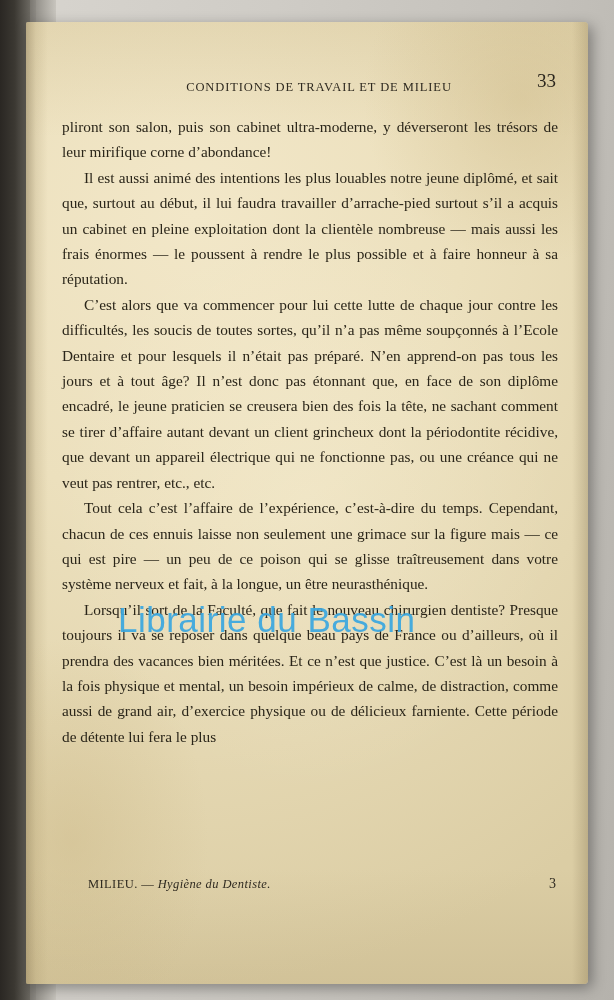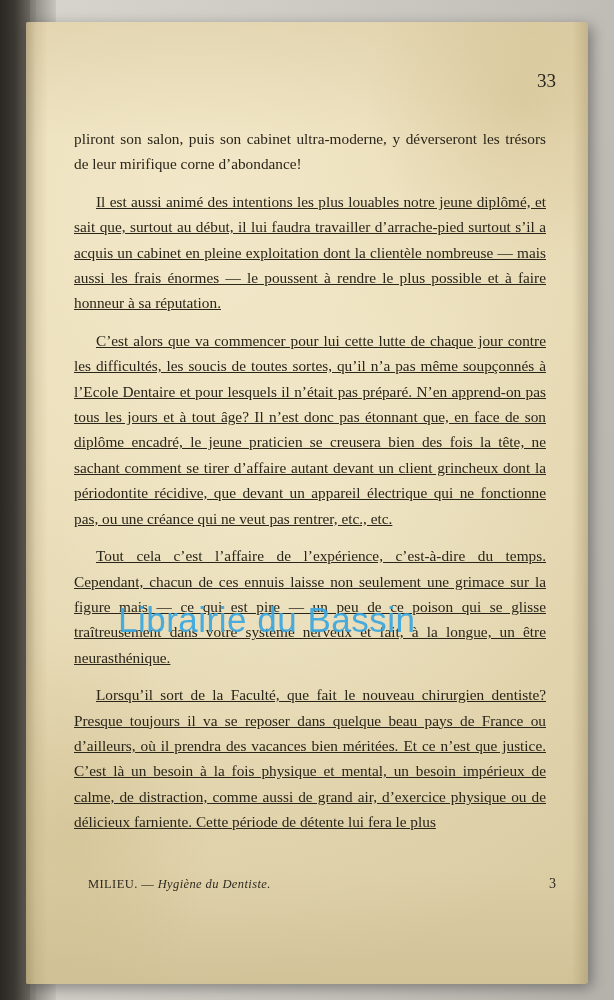--- a/index.html
+++ b/index.html
@@ -121,25 +121,24 @@
     top: 92px;
     color: #2a2519;
     font-size: 15.3px;
     line-height: 25.4px;
     text-align: justify;
     text-justify: inter-word;
     -webkit-hyphens: none;
     hyphens: none;
   }
   .textblock p {
-    margin: 12px;
+    margin: 0;
   }
   .textblock p.indent {
     text-indent: 22px;
-    text-decoration: underline;
   }
 
   
   .colophon {
     position: absolute;
     left: 62px;
     right: 32px;
     bottom: 92px;
     display: flex;
     justify-content: space-between;
@@ -181,20 +180,23 @@
 
   <div class="bg-left"></div>
   <div class="bg-left-inner"></div>
 
   <div class="page">
     <div class="gutter"></div>
     <div class="edge-right"></div>
 
     <div class="content">
 
+      <div class="runhead">
+        <div class="runhead-title">CONDITIONS DE TRAVAIL ET DE MILIEU</div>
+      </div>
 
       <div class="folio">33</div>
 
       <div class="textblock">
         <p>pliront son salon, puis son cabinet ultra-moderne, y déverseront les trésors de leur mirifique corne d’abondance!</p>
         <p class="indent">Il est aussi animé des intentions les plus louables notre jeune diplômé, et sait que, surtout au début, il lui faudra travailler d’arrache-pied surtout s’il a acquis un cabinet en pleine exploitation dont la clientèle nombreuse — mais aussi les frais énormes — le poussent à rendre le plus possible et à faire honneur à sa réputation.</p>
         <p class="indent">C’est alors que va commencer pour lui cette lutte de chaque jour contre les difficultés, les soucis de toutes sortes, qu’il n’a pas même soupçonnés à l’Ecole Dentaire et pour lesquels il n’était pas préparé. N’en apprend-on pas tous les jours et à tout âge? Il n’est donc pas étonnant que, en face de son diplôme encadré, le jeune praticien se creusera bien des fois la tête, ne sachant comment se tirer d’affaire autant devant un client grincheux dont la périodontite récidive, que devant un appareil électrique qui ne fonctionne pas, ou une créance qui ne veut pas rentrer, etc., etc.</p>
         <p class="indent">Tout cela c’est l’affaire de l’expérience, c’est-à-dire du temps. Cependant, chacun de ces ennuis laisse non seulement une grimace sur la figure mais — ce qui est pire — un peu de ce poison qui se glisse traîtreusement dans votre système nerveux et fait, à la longue, un être neurasthénique.</p>
         <p class="indent">Lorsqu’il sort de la Faculté, que fait le nouveau chirurgien dentiste? Presque toujours il va se reposer dans quelque beau pays de France ou d’ailleurs, où il prendra des vacances bien méritées. Et ce n’est que justice. C’est là un besoin à la fois physique et mental, un besoin impérieux de calme, de distraction, comme aussi de grand air, d’exercice physique ou de délicieux farniente. Cette période de détente lui fera le plus</p>
       </div>

